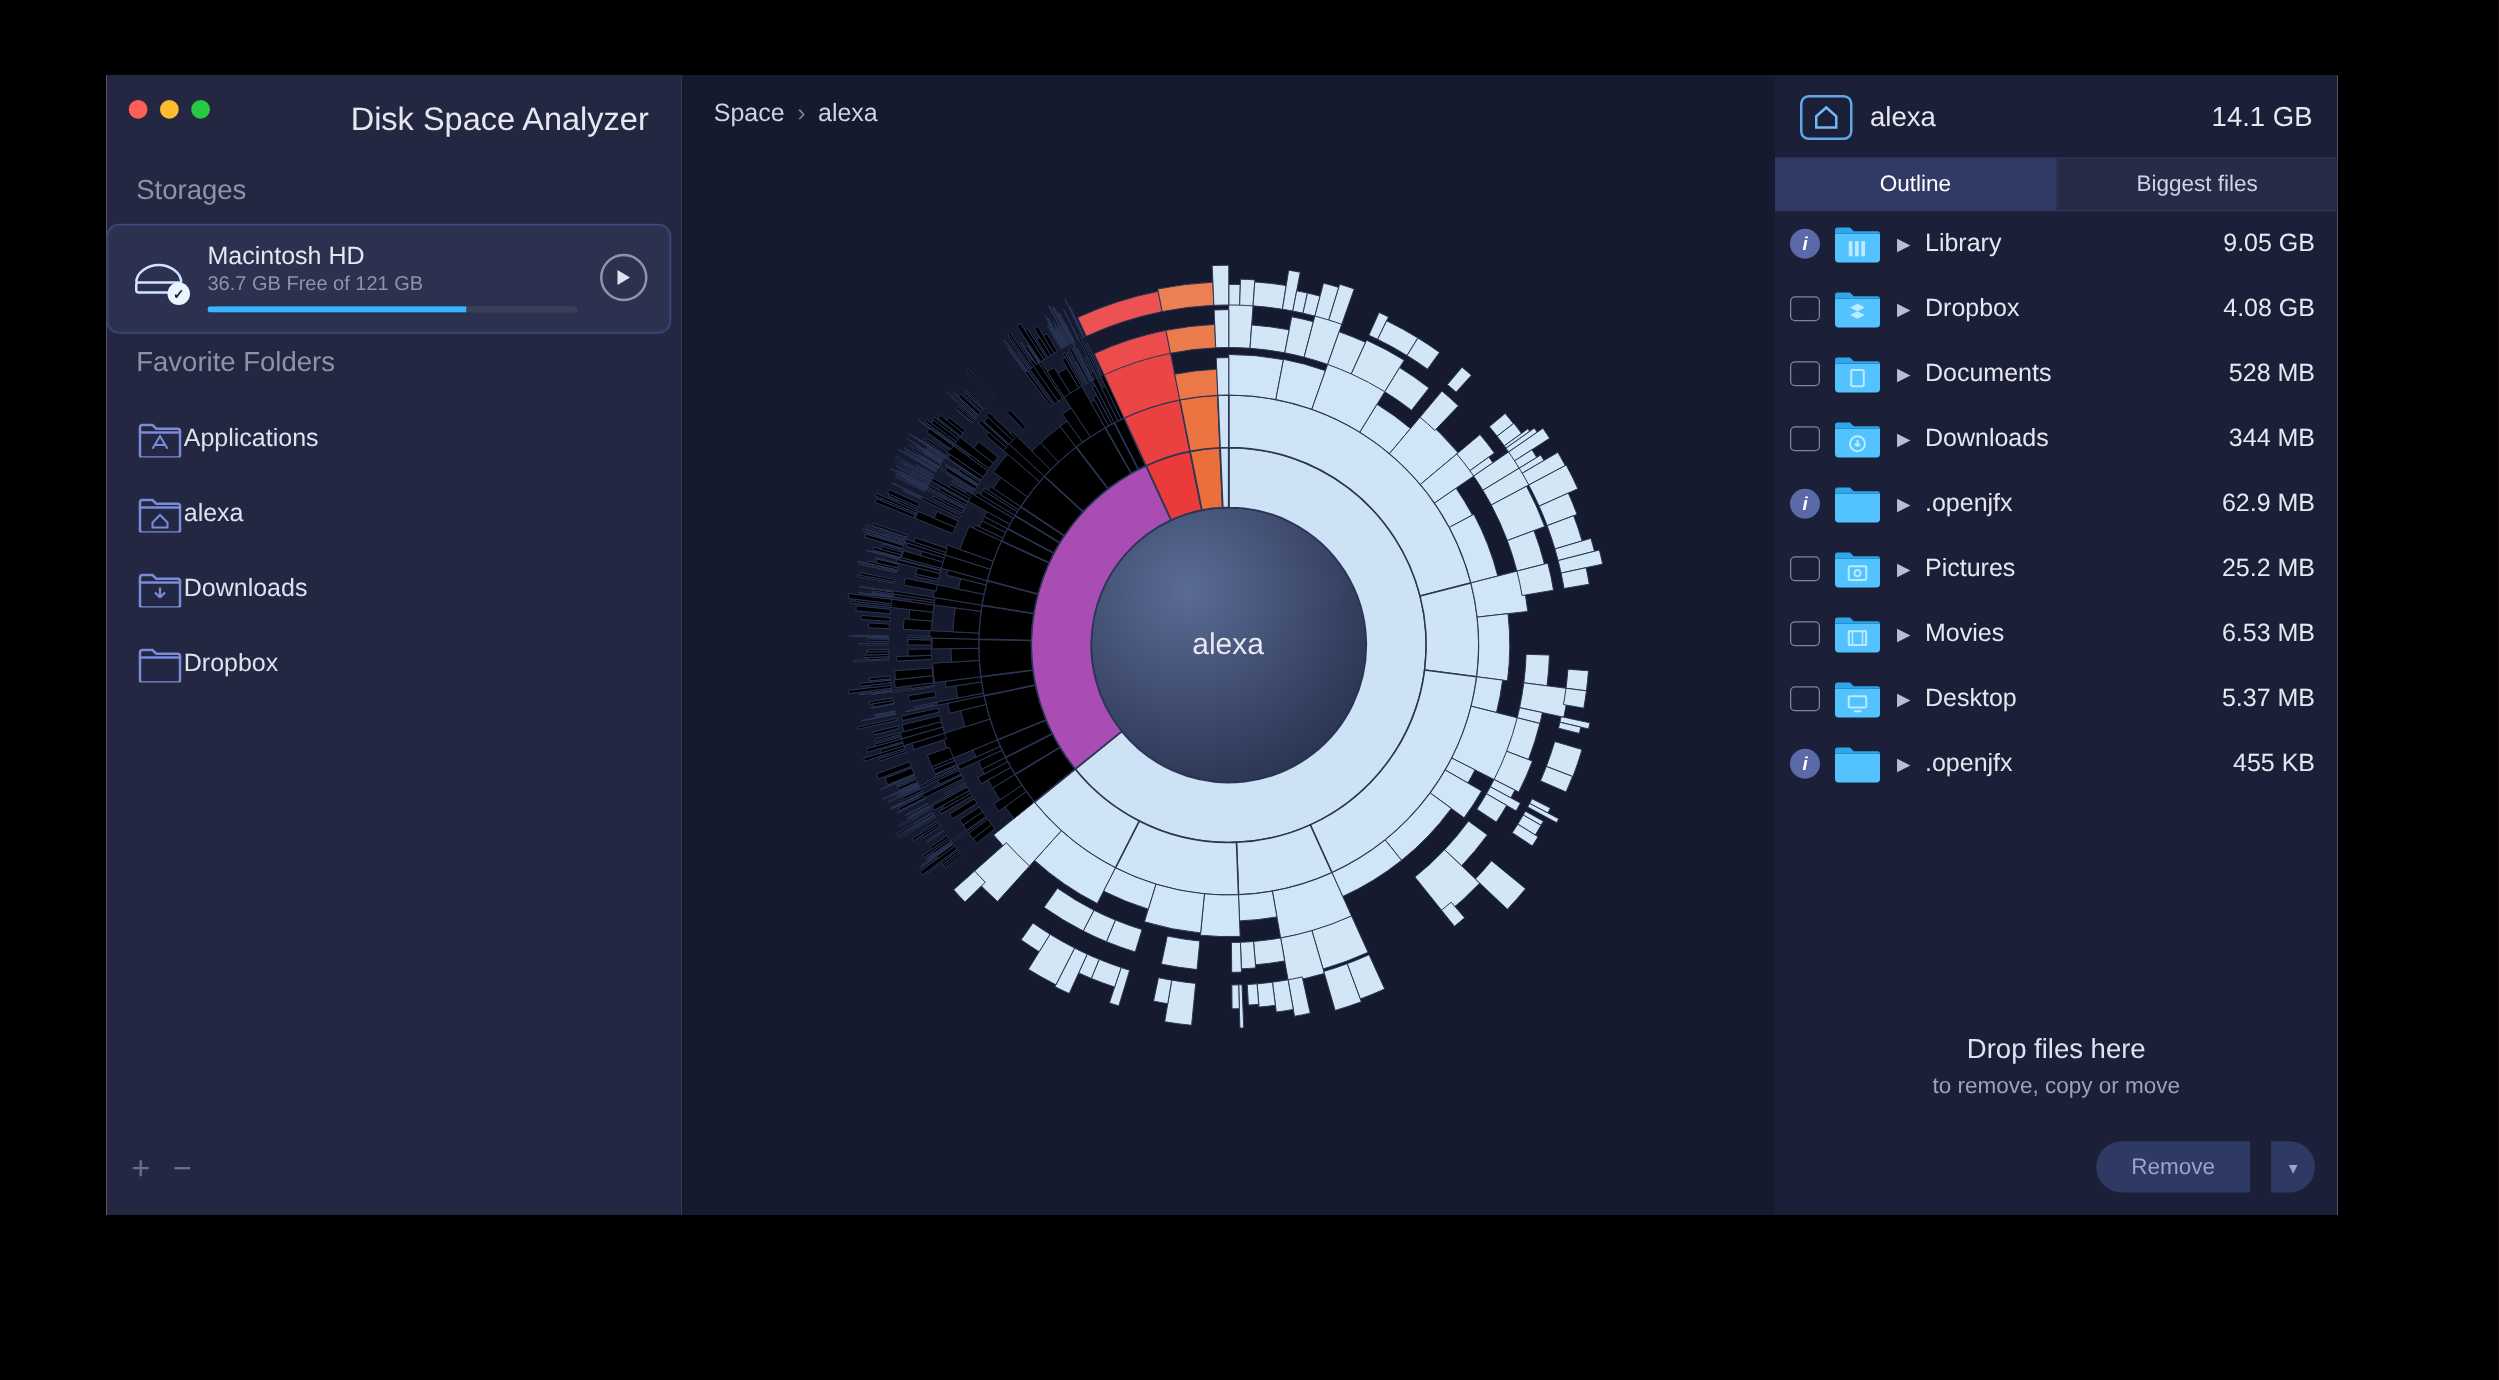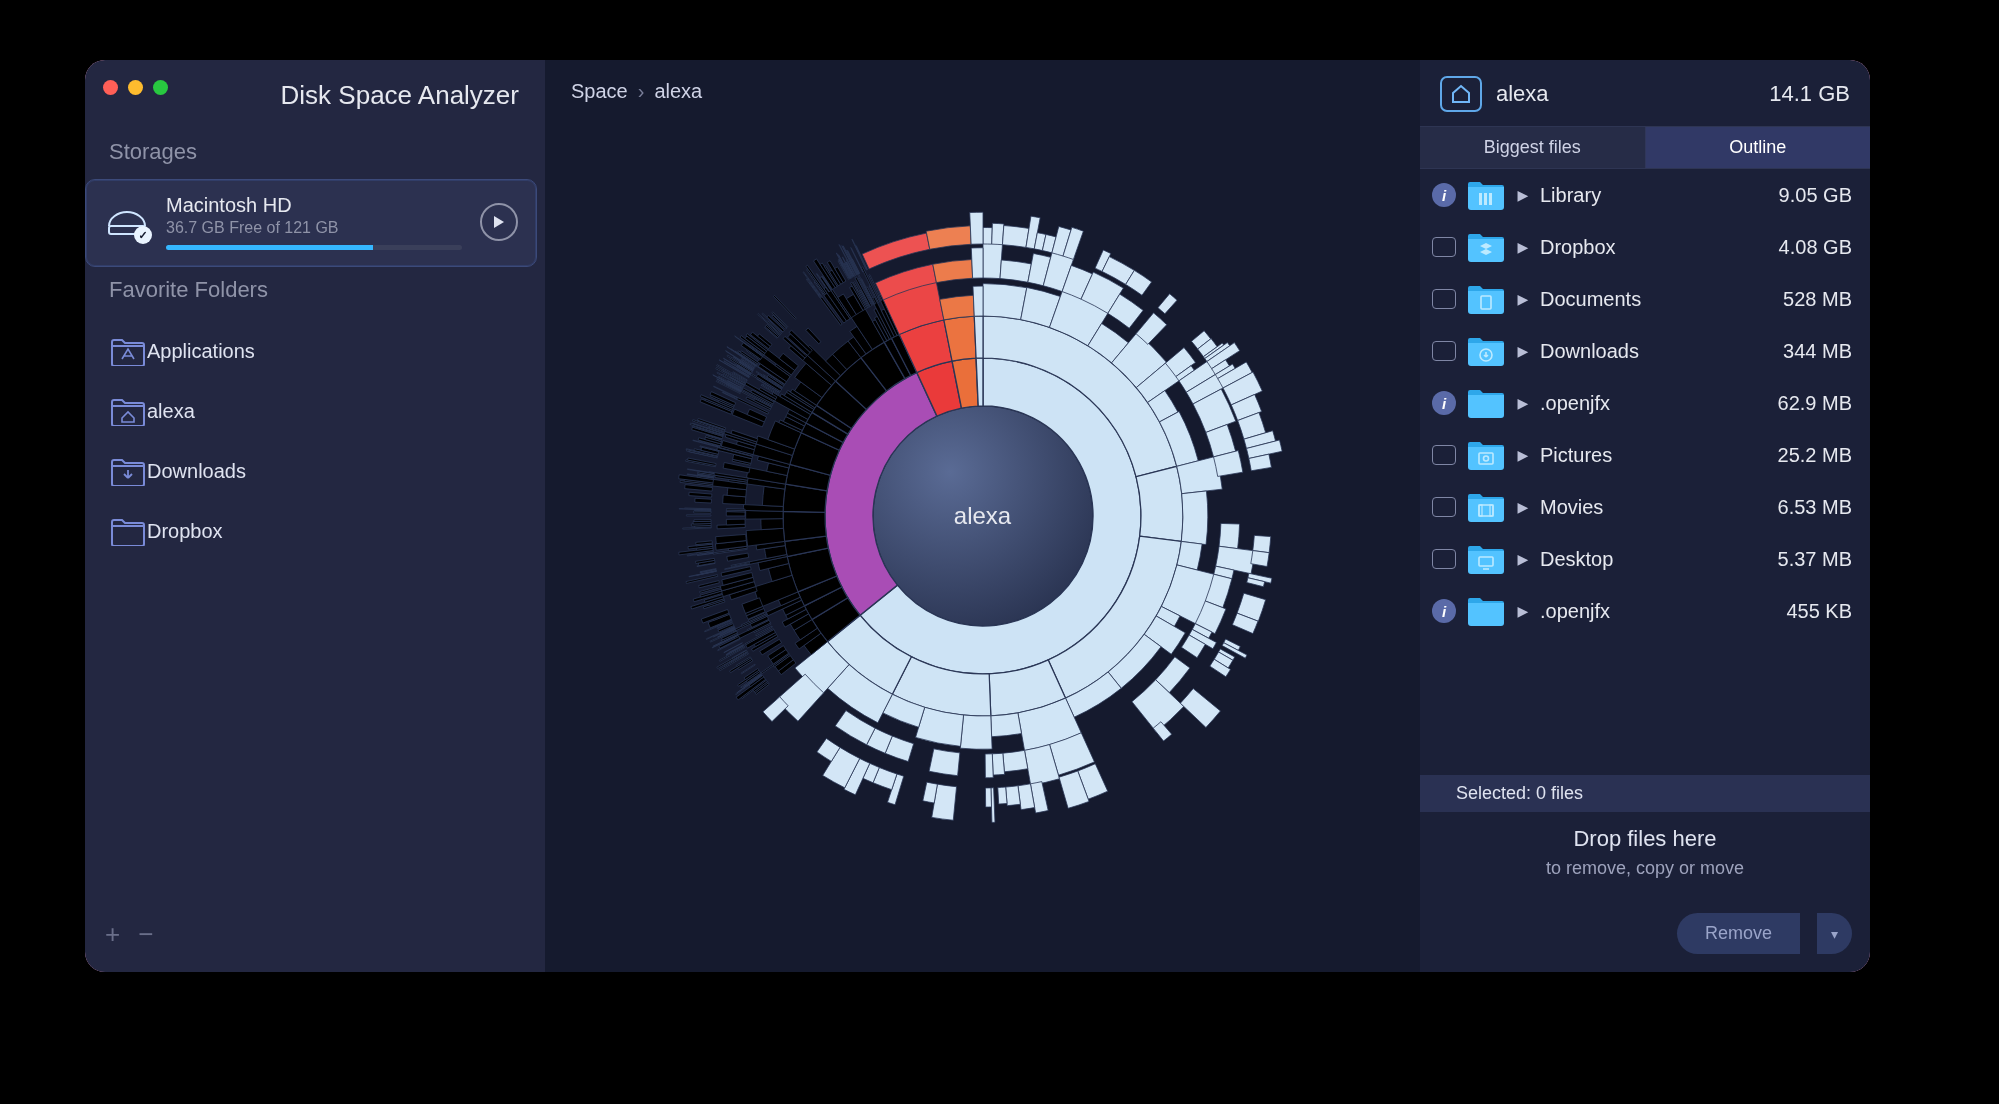--- a/index.html
+++ b/index.html
@@ -2,21 +2,21 @@
 <html><head>
 <meta charset="utf-8">
 <style>
 * { margin: 0; padding: 0; box-sizing: border-box; font-family: -apple-system, BlinkMacSystemFont, "Segoe UI", Helvetica, Arial, sans-serif; }
 html, body { background: #000; width: 1999px; height: 1104px; overflow: hidden; }
 .window {
   position: absolute;
   left: 85px; top: 60px;
   width: 1785px; height: 912px;
   background: #f9a8d4;
-  border-radius: 20px;
+  border-radius: 0;
   display: flex;
   overflow: hidden;
   box-shadow: 0 20px 80px rgba(0,0,0,0.6);
 }
 
 
 .sidebar {
   width: 460px;
   background: #232741;
   display: flex;
@@ -826,22 +826,22 @@
       <div class="folder-glyph">
         <svg width="22" height="20" viewBox="0 0 22 20" fill="none" stroke="currentColor" stroke-width="2">
           <path d="M3 9 L11 2 L19 9 V18 H3 Z"></path>
         </svg>
       </div>
       <div class="panel-title">alexa</div>
       <div class="panel-size">14.1 GB</div>
     </div>
 
     <div class="tabs">
+      <div class="tab active">Outline</div>
       <div class="tab">Biggest files</div>
-      <div class="tab active">Outline</div>
     </div>
 
     <div class="file-list" id="file-list">
         <div class="file-row">
           <span class="lead info">i</span>
           <span class="folder-ic">
             <svg viewBox="0 0 40 32">
               <path d="M2 8h36v20a3 3 0 0 1-3 3H5a3 3 0 0 1-3-3V8z" fill="#53c3ff"></path>
               <path d="M2 8V5a2 2 0 0 1 2-2h10l3 3h19a2 2 0 0 1 2 2" fill="#2ea7ea"></path>
               <rect x="13" y="14" width="3" height="12" fill="#bdeaff"></rect>
@@ -955,21 +955,20 @@
               <path d="M2 8h36v20a3 3 0 0 1-3 3H5a3 3 0 0 1-3-3V8z" fill="#53c3ff"></path>
               <path d="M2 8V5a2 2 0 0 1 2-2h10l3 3h19a2 2 0 0 1 2 2" fill="#2ea7ea"></path>
             </svg>
           </span>
           <span class="disclosure">▶</span>
           <span class="fname">.openjfx</span>
           <span class="fsize">455 KB</span>
         </div>
       </div>
 
-    <div class="selected-bar">Selected: 0 files</div>
     <div class="drop-zone">
       <div class="drop-title">Drop files here</div>
       <div class="drop-sub">to remove, copy or move</div>
     </div>
     <div class="action-row">
       <div class="remove-btn">Remove</div>
       <div class="remove-drop">▾</div>
     </div>
   </section>
 

